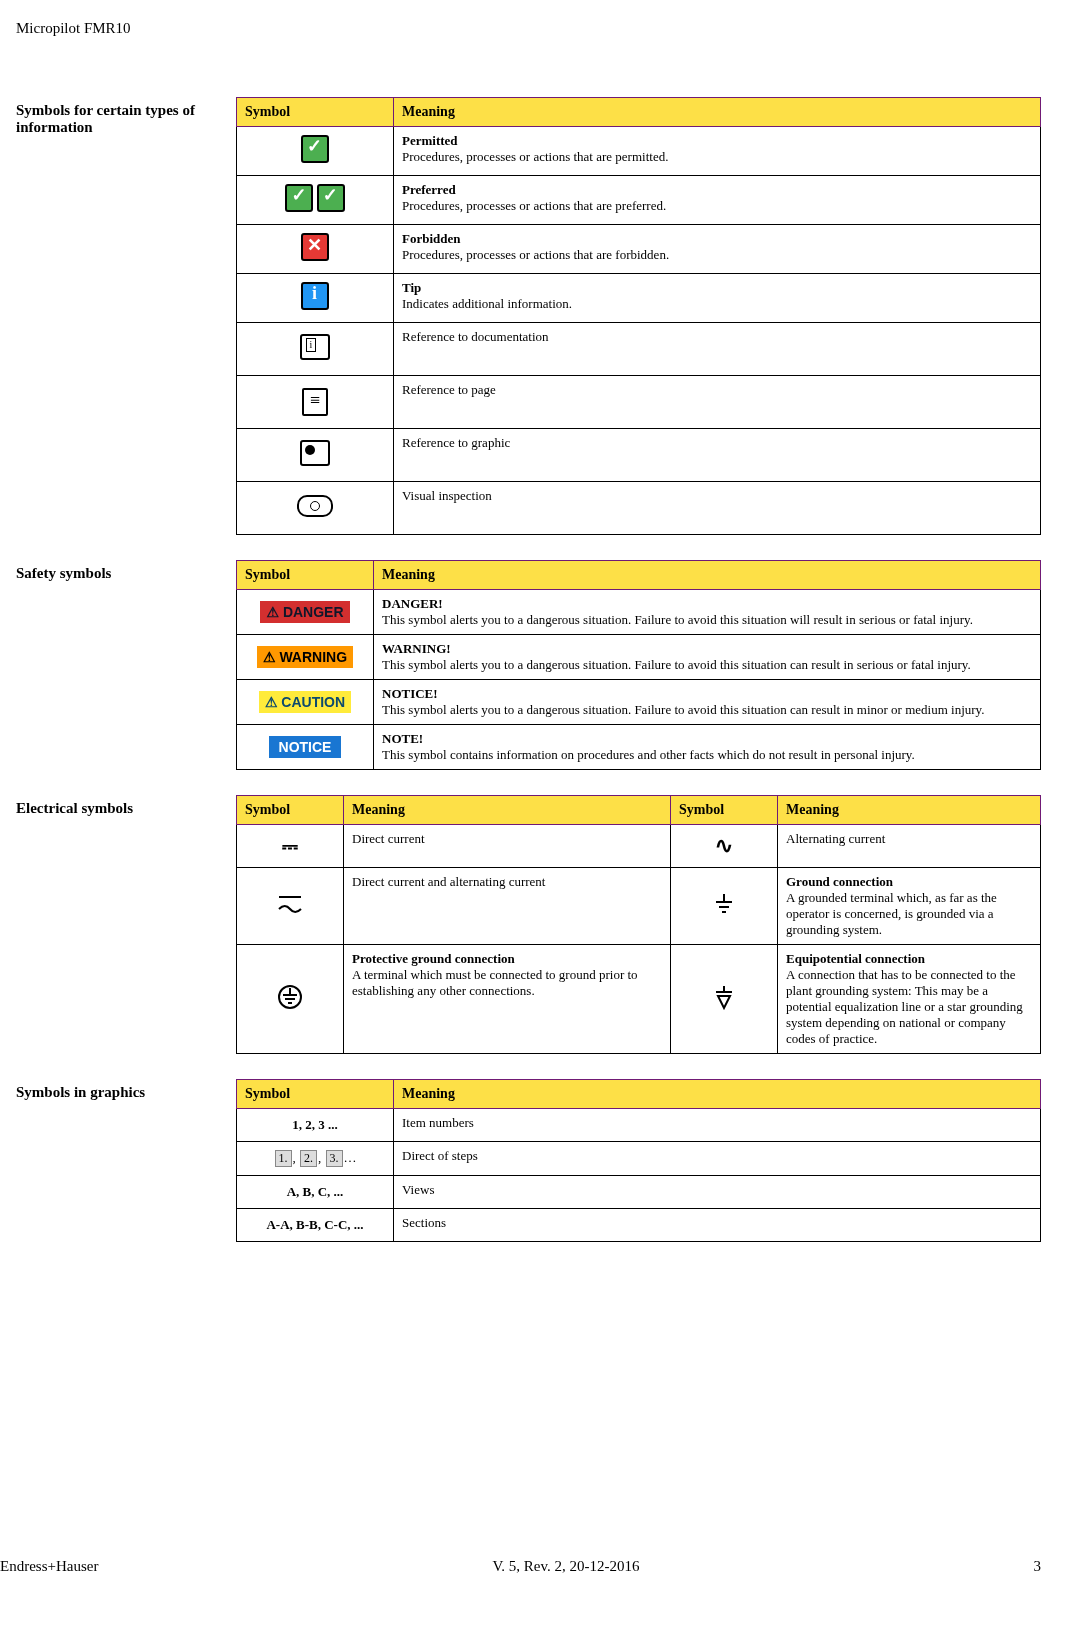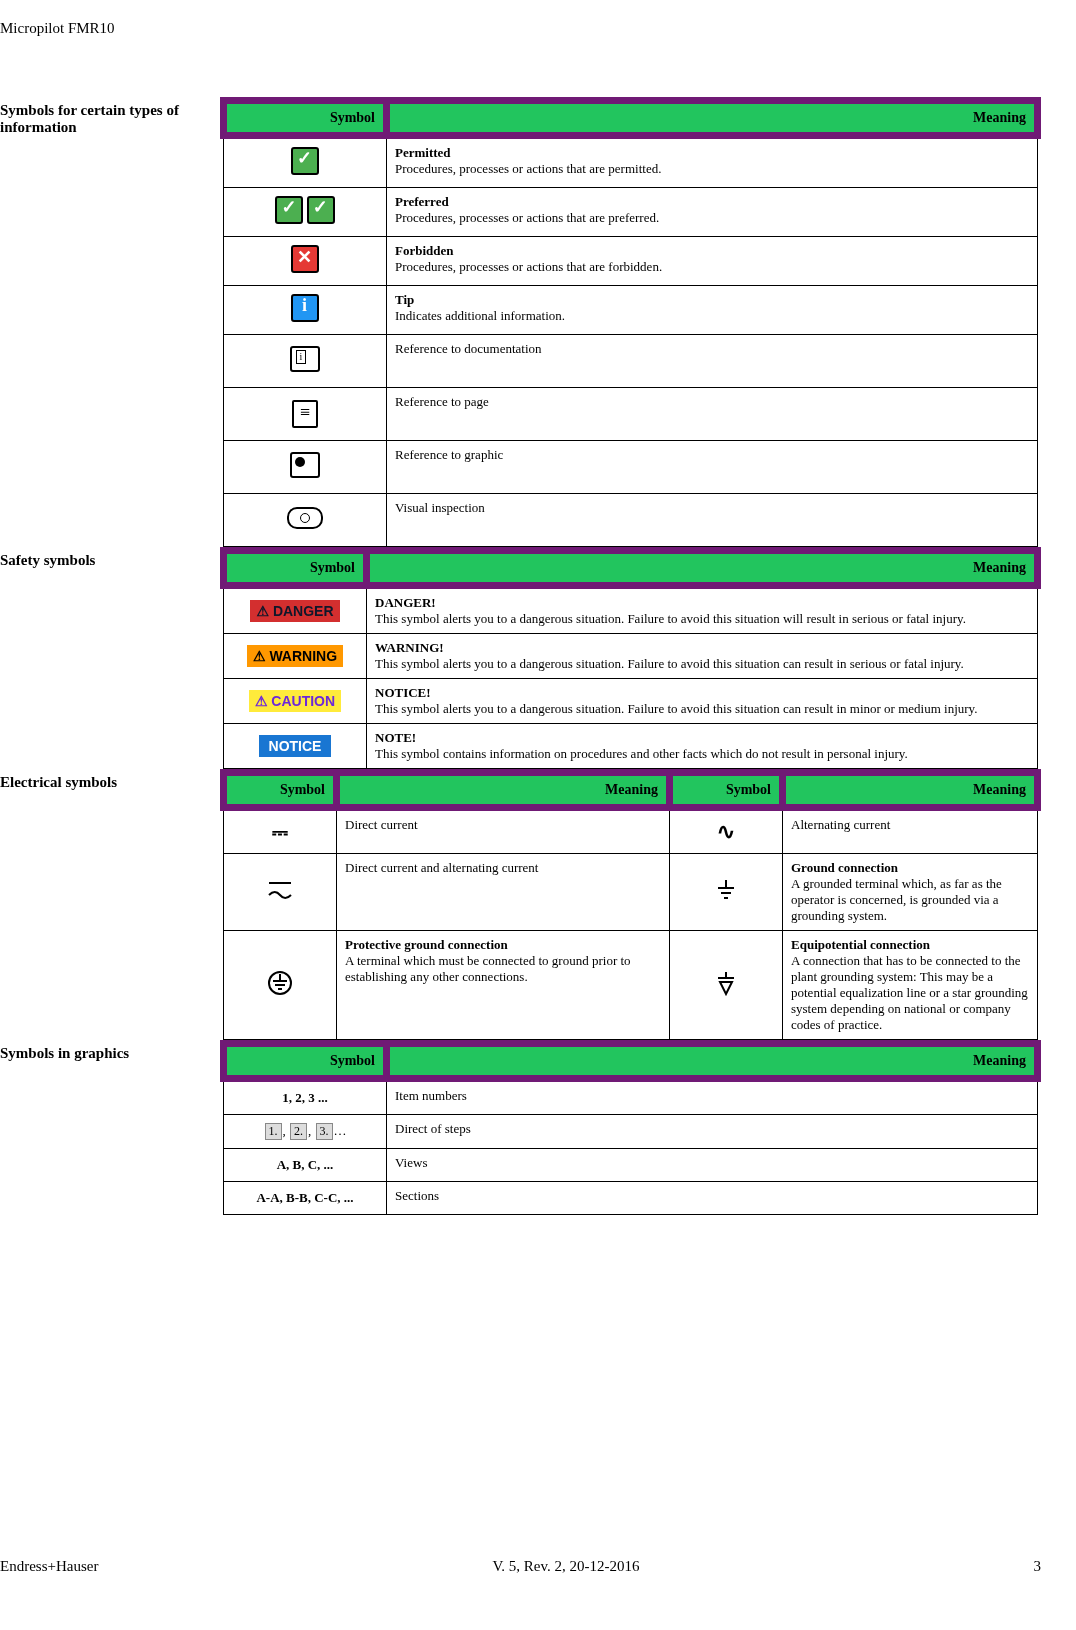--- a/index.html
+++ b/index.html
@@ -5,57 +5,58 @@
   body {
     margin: 0;
     padding: 0;
     font-family: Georgia, 'Times New Roman', serif;
     font-size: 14px;
     color: #000;
     background: #fff;
     width: 1076px;
   }
   .page {
-    padding: 20px 35px 15px 0;
+    padding: 20px 35px 15px 16px;
     position: relative;
     min-height: 1590px;
     box-sizing: border-box;
   }
   .header-title {
     font-size: 15px;
     padding-left: 0px;
     margin-bottom: 60px;
   }
   .main-title {
     font-size: 30px;
     font-weight: normal;
     margin: 0 0 30px 220px;
   }
   .section {
     display: flex;
+    margin-bottom: 25px;
   }
   .section-label {
     width: 220px;
     flex-shrink: 0;
     font-weight: bold;
     font-size: 15px;
     padding-top: 5px;
   }
   .section-content {
     flex: 1;
   }
   table {
     border-collapse: collapse;
     width: 100%;
   }
   th {
-    background: #22c55e;
-    border: 7px solid #701a75;
+    background: #fde047;
+    border: 1px solid #701a75;
     padding: 6px 8px;
-    text-align: right;
+    text-align: left;
     font-weight: bold;
     font-size: 14px;
   }
   td {
     border: 1px solid #000;
     padding: 6px 8px;
     vertical-align: top;
     font-size: 13px;
   }
   .symbol-cell {
@@ -209,21 +210,21 @@
     font-weight: bold;
     padding: 3px 6px;
     font-size: 14px;
     font-family: Arial, sans-serif;
     text-align: center;
   }
   .warning-label::before { content: "⚠ "; }
   .caution-label {
     display: inline-block;
     background: #ffeb3b;
-    color: #6d28d9;
+    color: #0c4a6e;
     font-weight: bold;
     padding: 3px 6px;
     font-size: 14px;
     font-family: Arial, sans-serif;
   }
   .caution-label::before { content: "⚠ "; }
   .notice-label {
     display: inline-block;
     background: #1976d2;
     color: #fff;

